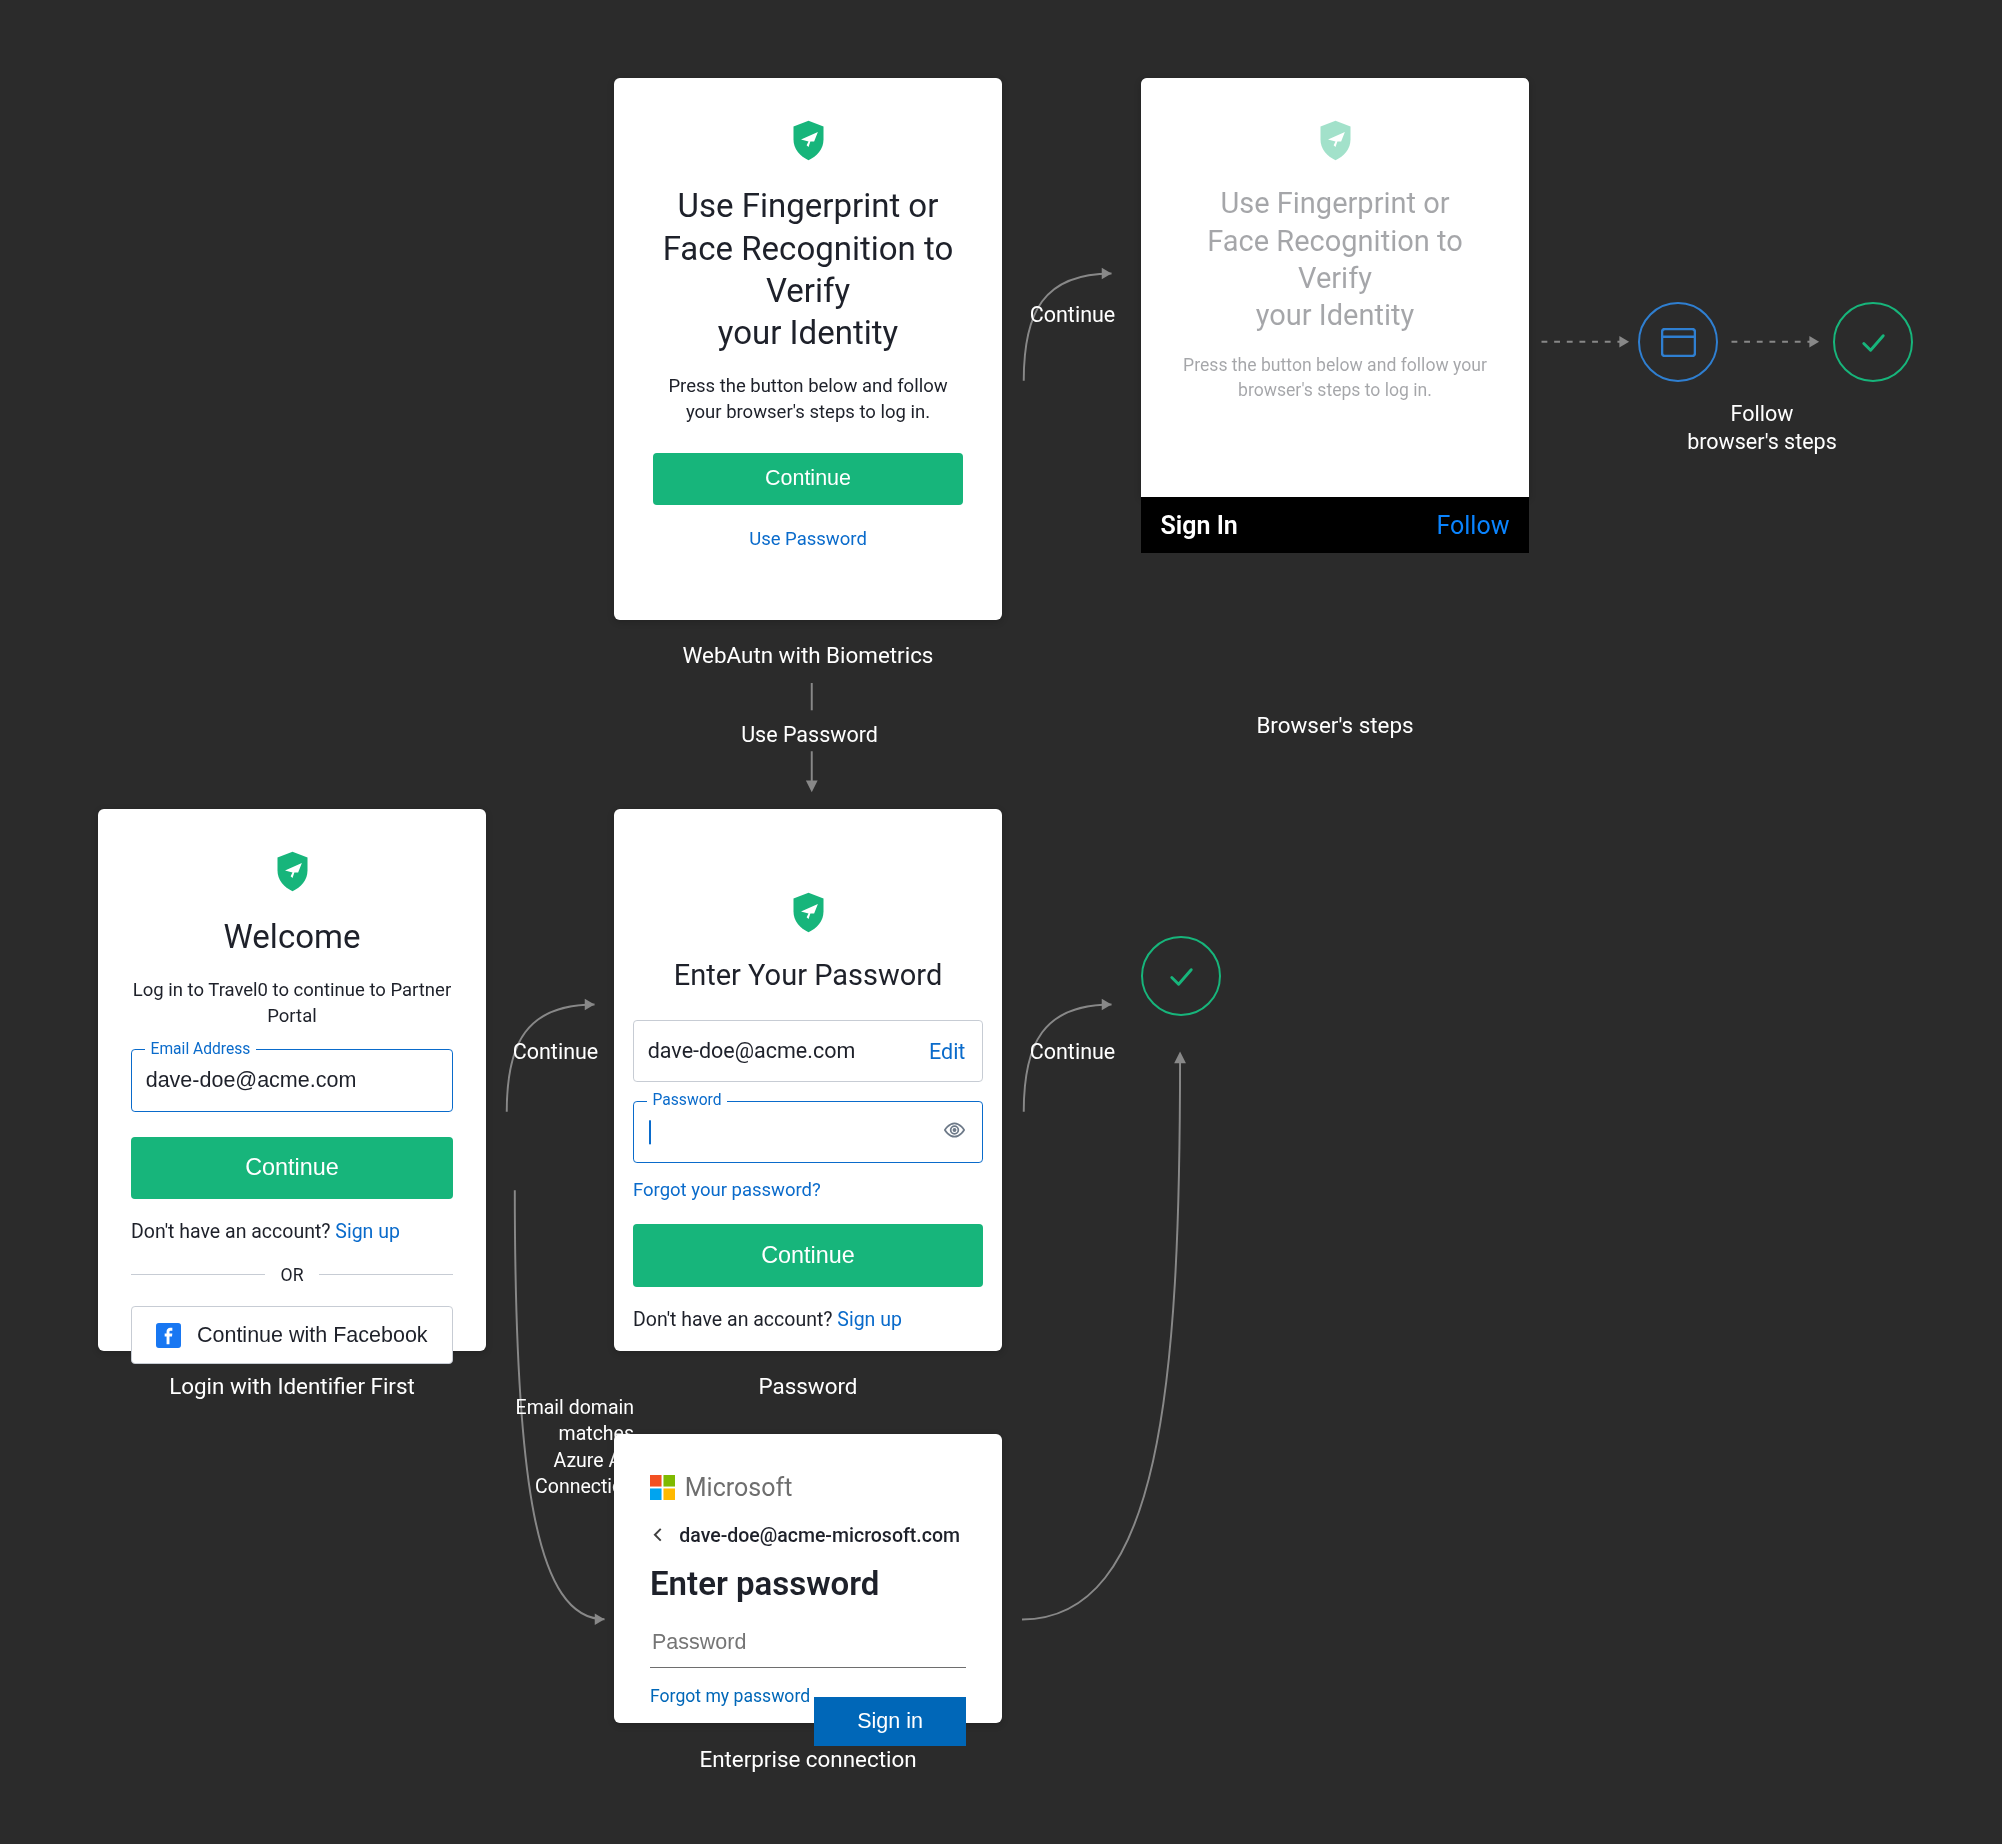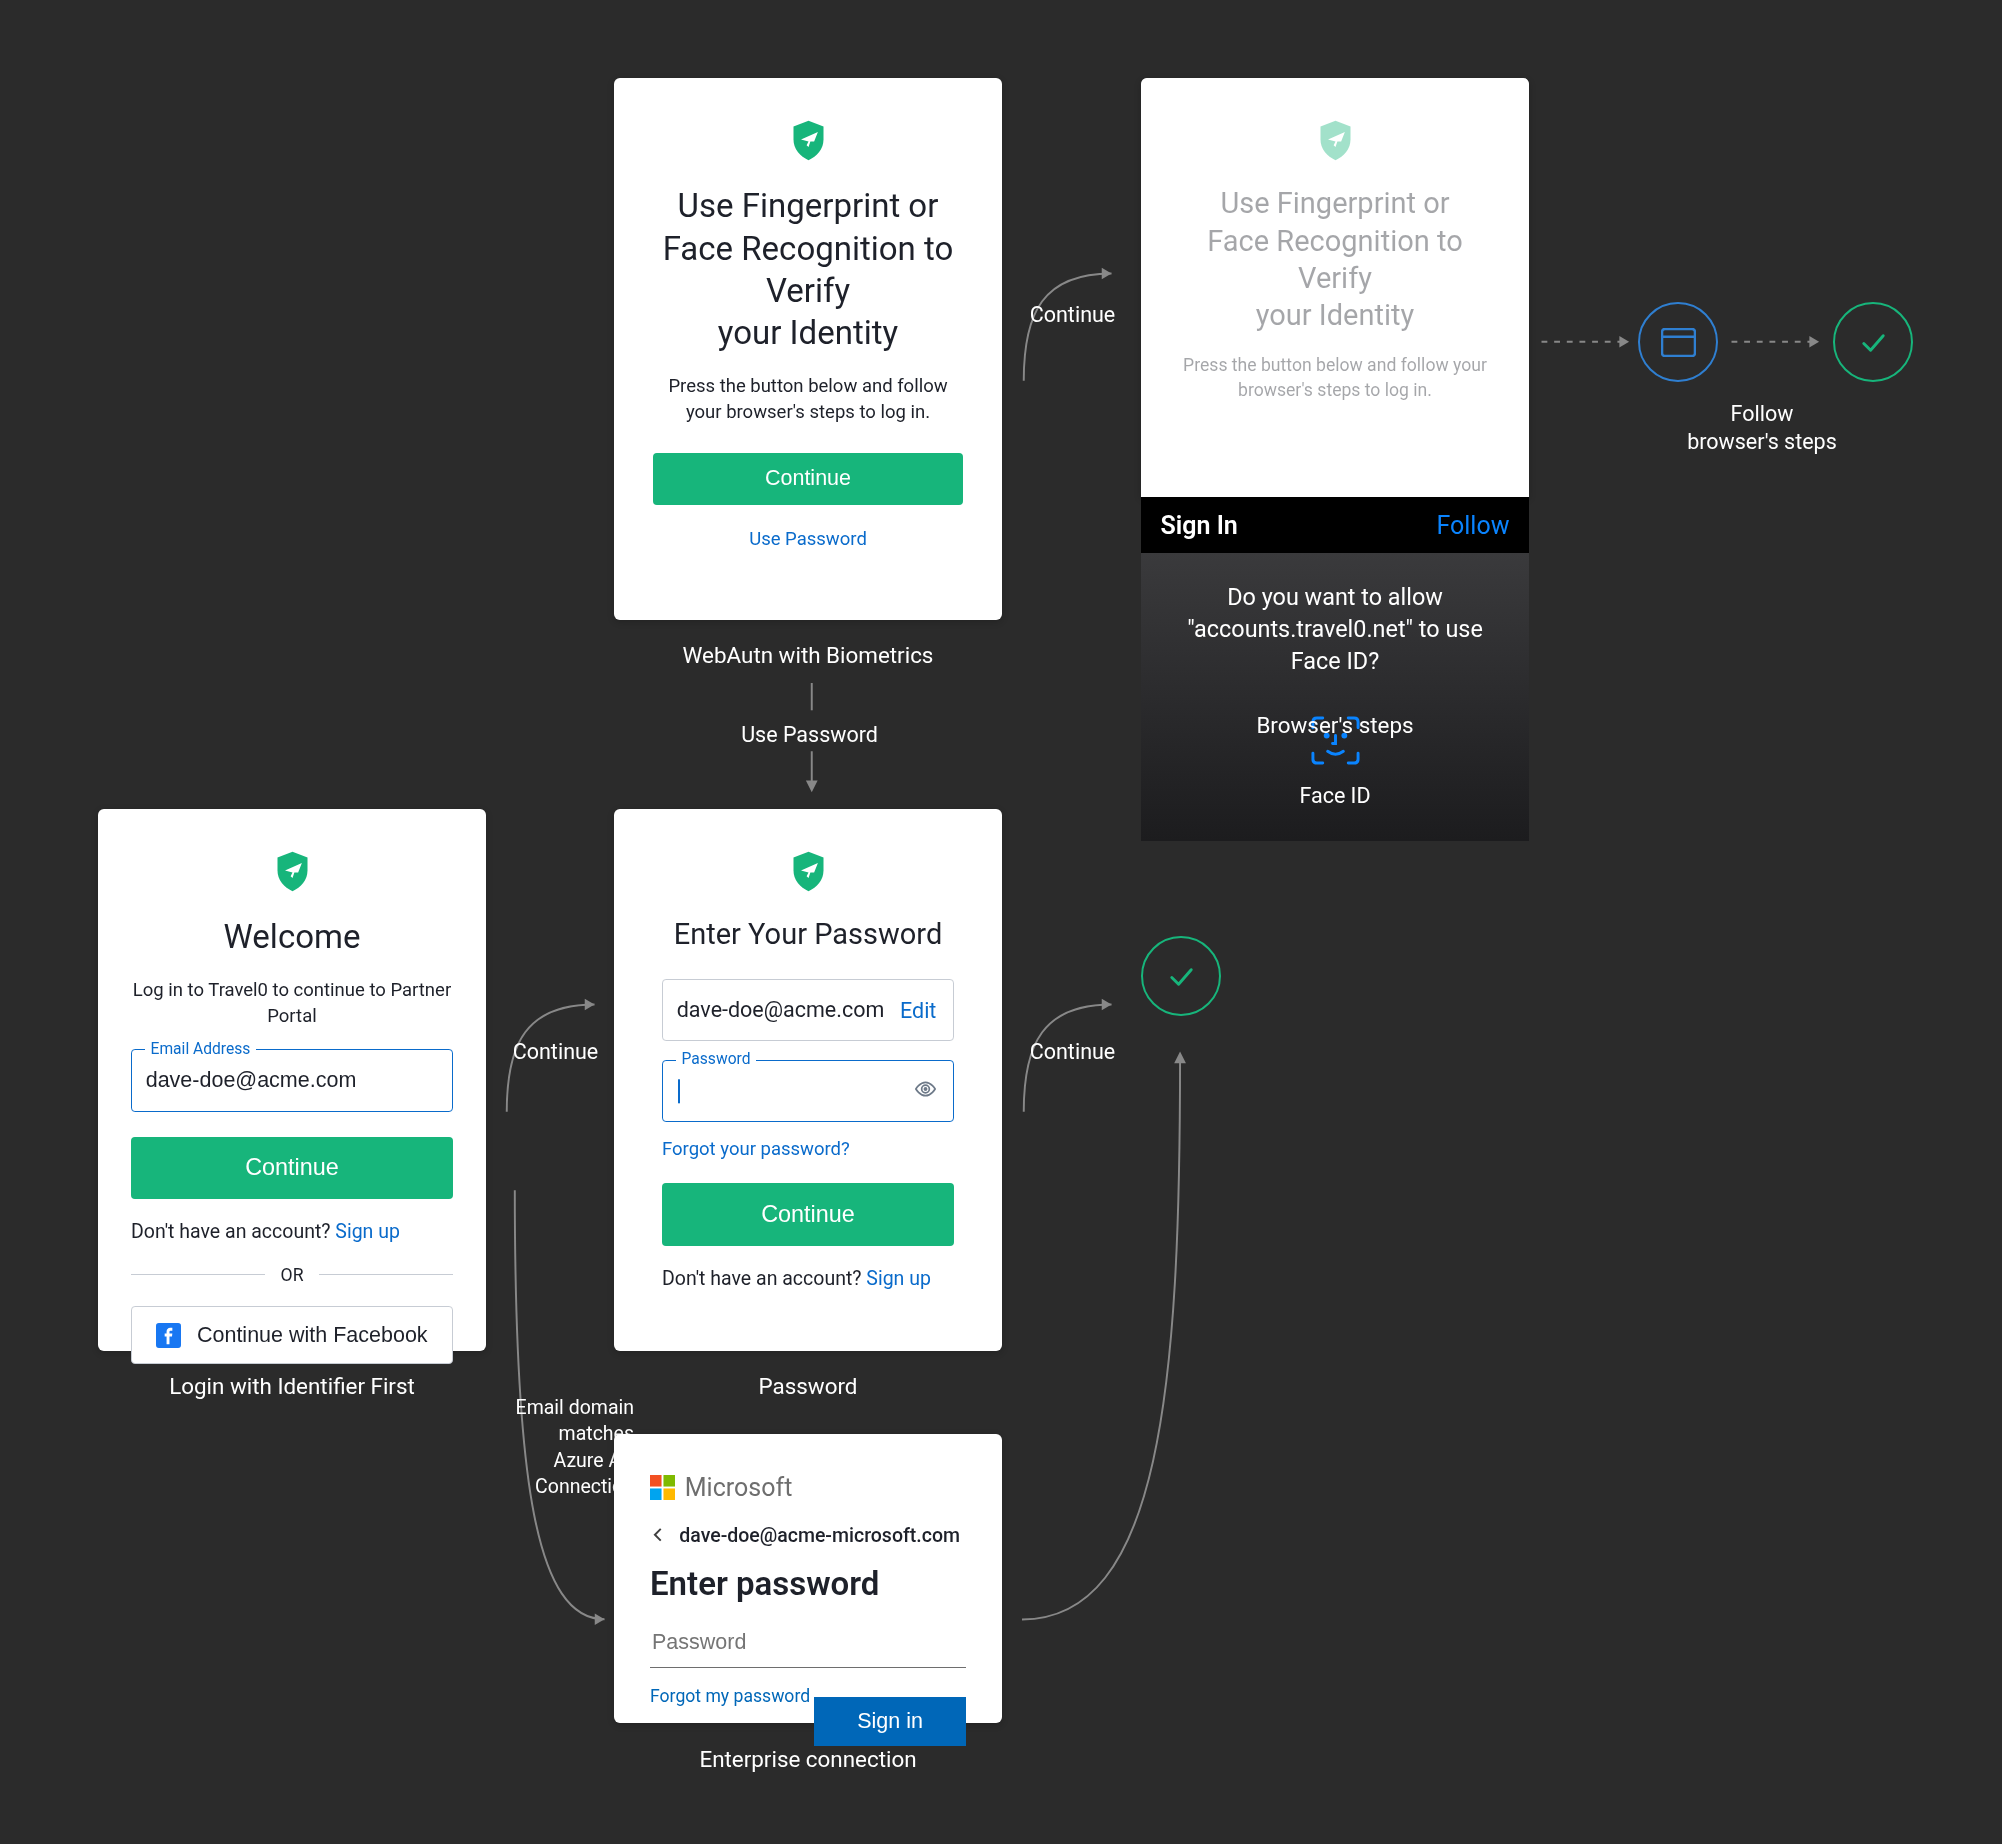--- a/index.html
+++ b/index.html
@@ -146,38 +146,20 @@
       </h2>
       <p class="sub" style="font-size:17.6px;">Press the button below and follow your browser's steps to log in.</p>
     </div>
     <div class="overlay"></div>
   </div>
   <div class="dark-panel" style="position:relative; width:388px;">
     <div class="dark-header">
       <span style="font-weight:600;">Sign In</span>
       <span class="cancel">Follow</span>
     </div>
-    <div style="background:linear-gradient(#3a3a3c,#1c1c1e);">
-      <div class="faceid-ask">Do you want to allow "accounts.travel0.net" to use Face ID?</div>
-      <div class="faceid-icon-wrap">
-        <svg width="53" height="53" viewBox="0 0 54 54">
-          <g stroke="#0a84ff" stroke-width="3" fill="none" stroke-linecap="round">
-            <path d="M4 14 V8 Q4 4 8 4 H14"></path>
-              <path d="M40 4 H46 Q50 4 50 8 V14"></path>
-            <path d="M50 40 V46 Q50 50 46 50 H40"></path>
-              <path d="M14 50 H8 Q4 50 4 46 V40"></path>
-            <circle cx="18" cy="22" r="1.5" fill="#0a84ff"></circle>
-              <circle cx="36" cy="22" r="1.5" fill="#0a84ff"></circle>
-            <path d="M27 22 V30 H24"></path>
-              <path d="M19 38 Q27 44 35 38"></path>
-          </g>
-        </svg>
-        <div class="faceid-label">Face ID</div>
-      </div>
-    </div>
   </div>
 </div>
 <div class="caption" style="left:1141px; top:712px; width:388px;">Browser's steps</div>
 
 <svg class="flow" style="left:1541px; top:332px;" viewBox="0 0 300 150" width="293" height="146">
   <line x1="0" y1="10" x2="90" y2="10" stroke="#888" stroke-width="2" stroke-dasharray="6 7"></line>
   <polygon class="arrow-head" points="90,10 80,4 80,16"></polygon>
 </svg>
 <div class="circle blue" style="left:1638px; top:302px;">
   <svg width="35" height="29" viewBox="0 0 36 30">
@@ -238,21 +220,21 @@
 </div>
 <div class="caption" style="left:98px; top:1373px; width:388px;">Login with Identifier First</div>
 
 <svg class="flow" style="left:497px; top:985px; width:117px; height:156px;" viewBox="0 0 120 160" width="117" height="156">
   <path class="arrow-path" d="M10 130 C 10 60, 30 20, 100 20"></path>
   <polygon class="arrow-head" points="100,20 90,14 90,26"></polygon>
 </svg>
 <div class="flow-label" style="left:497px; top:1039px; width:117px;">Continue</div>
 
 <div class="card" style="left:614px; top:809px; width:388px; height:542px;">
-  <div class="card-inner" style="padding:39px 48px;">
+  <div class="card-inner" style="padding:39px 19px;margin-top:41px;">
     <div class="logo">
         <svg class="logo-sh" viewBox="0 0 48 48">
           <path d="M24 4 L40 10 V24 C40 34 33 42 24 46 C15 42 8 34 8 24 V10 Z" fill="#17b57b"></path>
           <path d="M16 24 L34 16 L30 26 L26 26 L24 32 L22 30 L24 26 Z" fill="#fff"></path>
         </svg>
       </div>
     <h2 class="title" style="font-size:29px;">Enter Your Password</h2>
     <div class="field-wrap" style="margin-top:25px;">
       <div class="readonly-email"><span>dave-doe@acme.com</span></div>
       <span class="edit-link">Edit</span>

